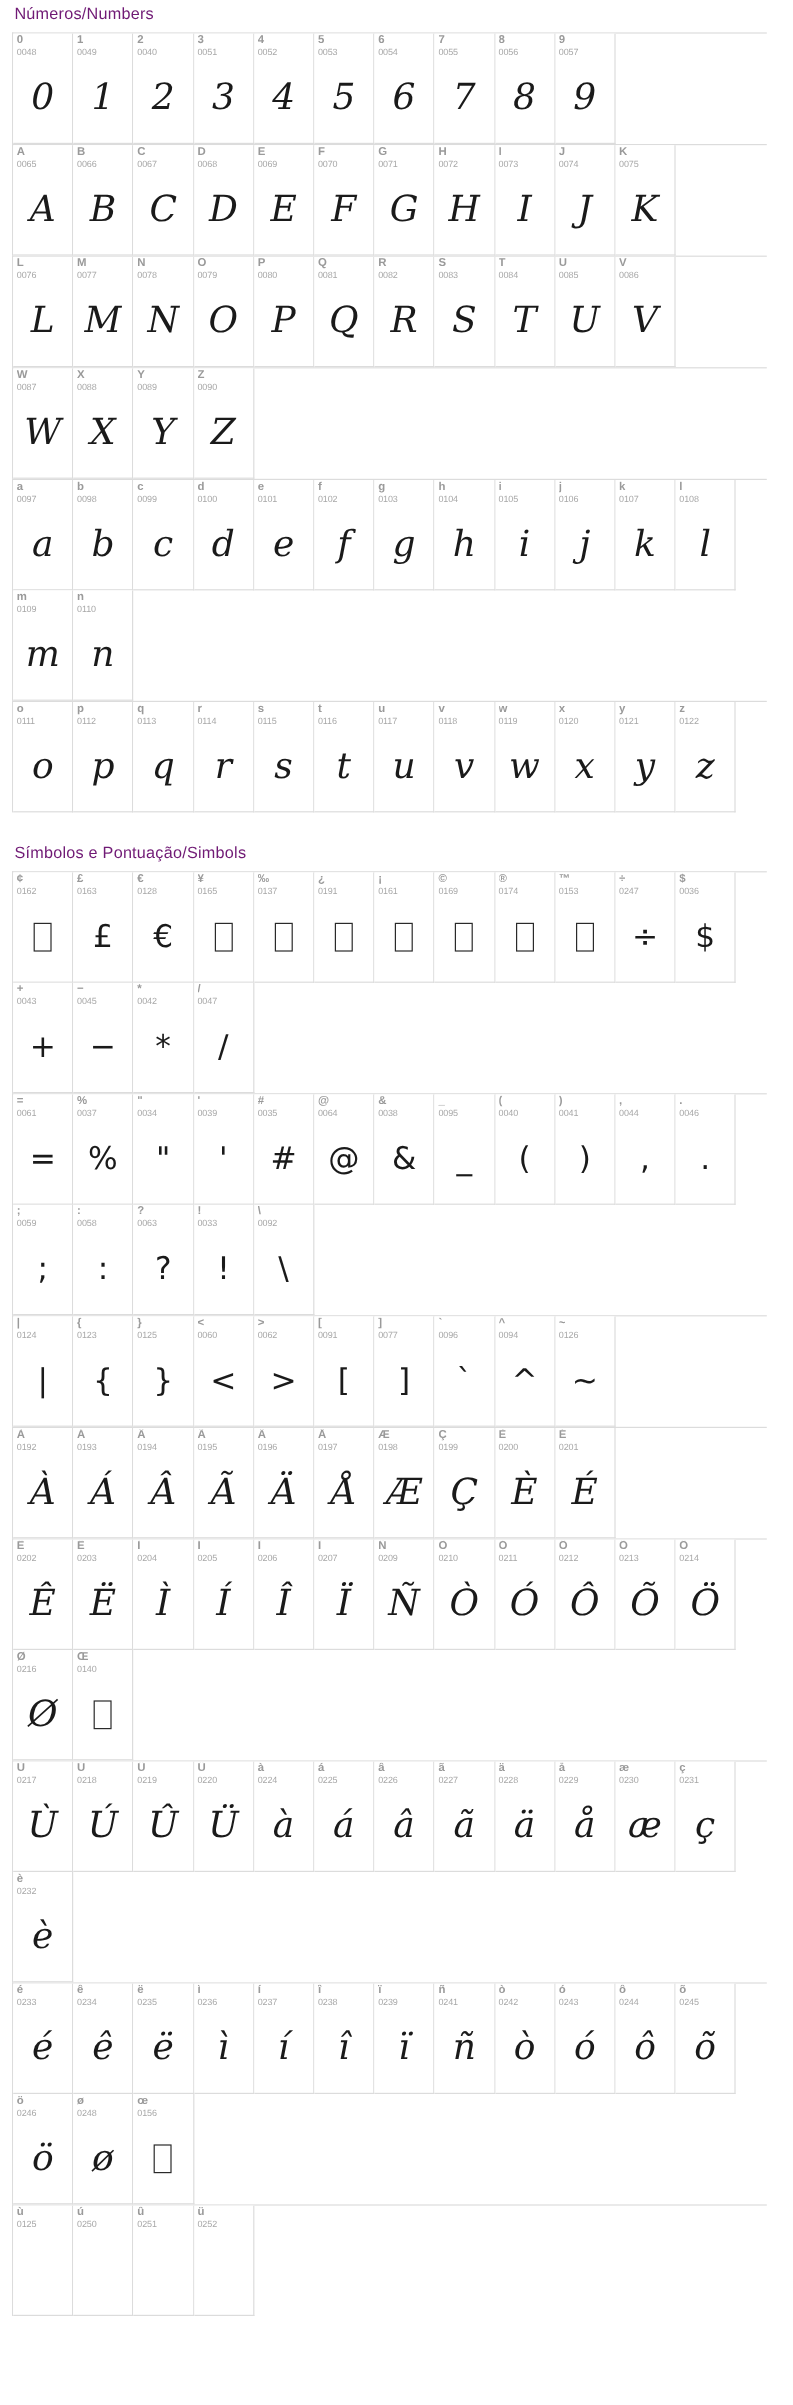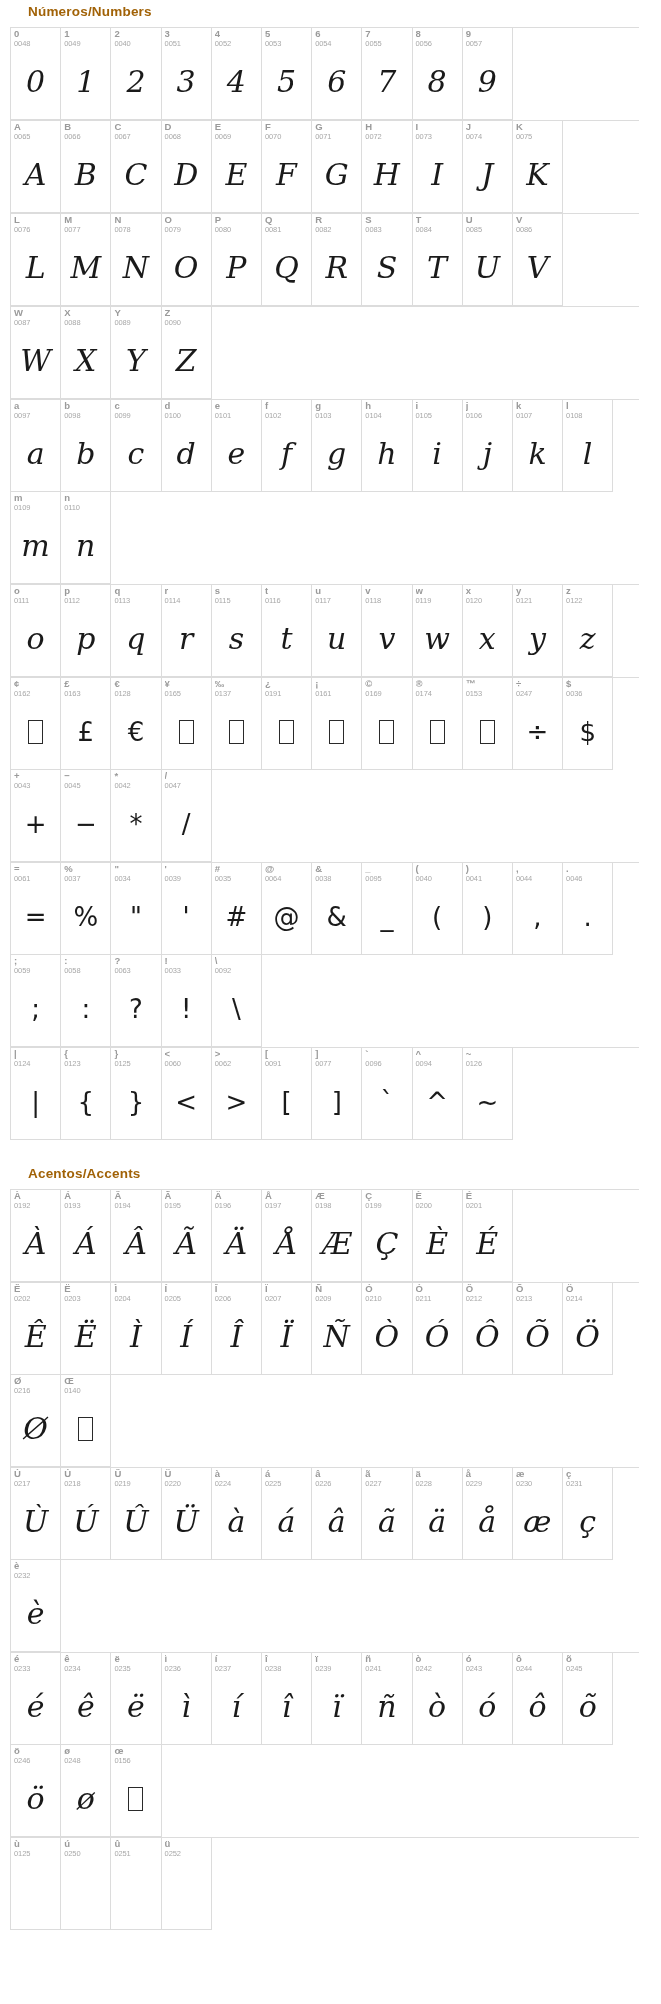--- a/index.html
+++ b/index.html
@@ -17,23 +17,23 @@
   .page {
     width: 661px;
     padding: 0 0 20px 0;
   }
   .section {
     margin: 0 0 0 0;
     padding: 0;
   }
   .section-title {
     font-size: 13.5px;
-    color: #a16207;
-    font-weight: 700;
-    padding: 0 0 8px 28px;
+    color: #701a75;
+    font-weight: 400;
+    padding: 0 0 8px 12px;
     letter-spacing: 0.2px;
   }
   .section:first-child .section-title { padding-top: 4px; }
   .section + .section .section-title { padding-top: 26px; }
 
   .glyph-grid {
     display: flex;
     flex-wrap: wrap;
     margin-left: 10px;
     width: 629px;
@@ -543,20 +543,21 @@
         <div class="glyph-cell">
           <div class="glyph-head">
             <span class="glyph-char-label">z</span>
             <span class="glyph-code">0122</span>
           </div>
           <div class="glyph-body">z</div>
         </div>
       </div>
     </div>
     <div class="section">
+      <div class="section-title">Símbolos e Pontuação/Simbols</div>
       <div class="glyph-grid">
         <div class="glyph-cell">
           <div class="glyph-head">
             <span class="glyph-char-label">¢</span>
             <span class="glyph-code">0162</span>
           </div>
           <div class="glyph-body sym tofu">
             <span class="tofu-box"></span>
           </div>
         </div>
@@ -868,21 +869,20 @@
         <div class="glyph-cell">
           <div class="glyph-head">
             <span class="glyph-char-label">~</span>
             <span class="glyph-code">0126</span>
           </div>
           <div class="glyph-body sym">~</div>
         </div>
       </div>
     </div>
     <div class="section">
-      <div class="section-title">Acentos/Accents</div>
       <div class="glyph-grid">
         <div class="glyph-cell">
           <div class="glyph-head">
             <span class="glyph-char-label">À</span>
             <span class="glyph-code">0192</span>
           </div>
           <div class="glyph-body">À</div>
         </div>
         <div class="glyph-cell">
           <div class="glyph-head">

